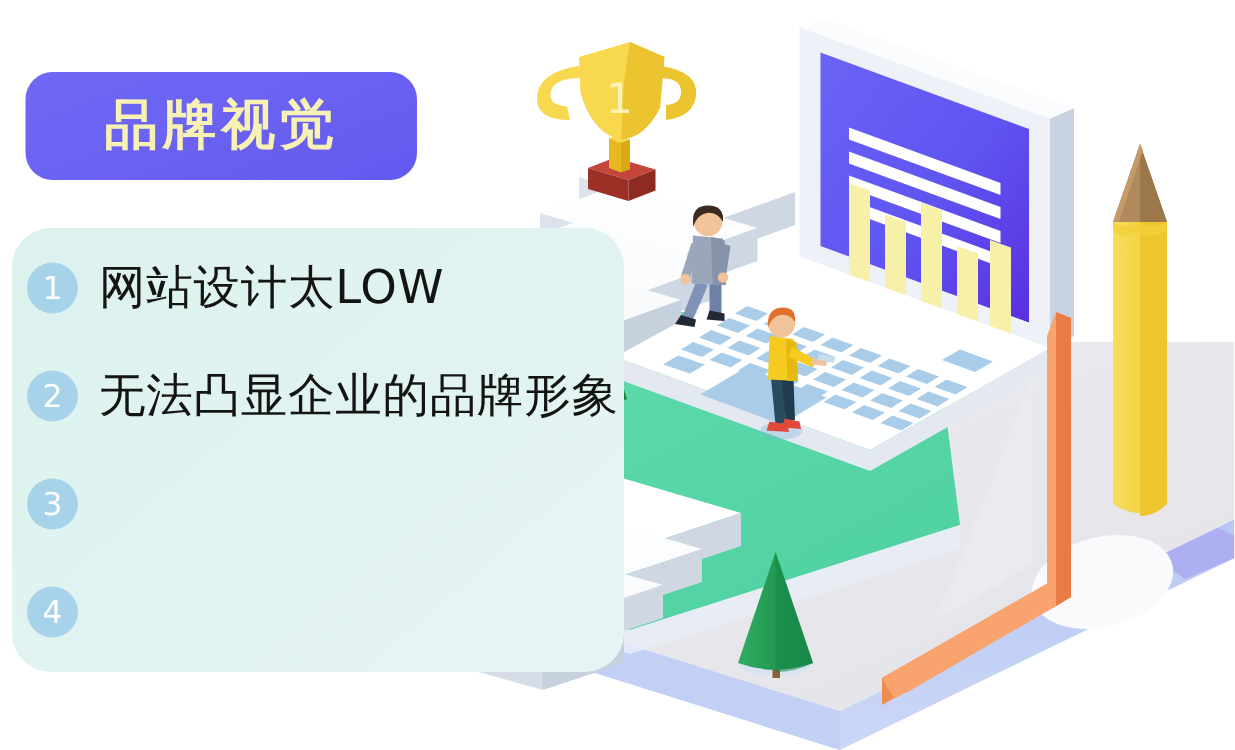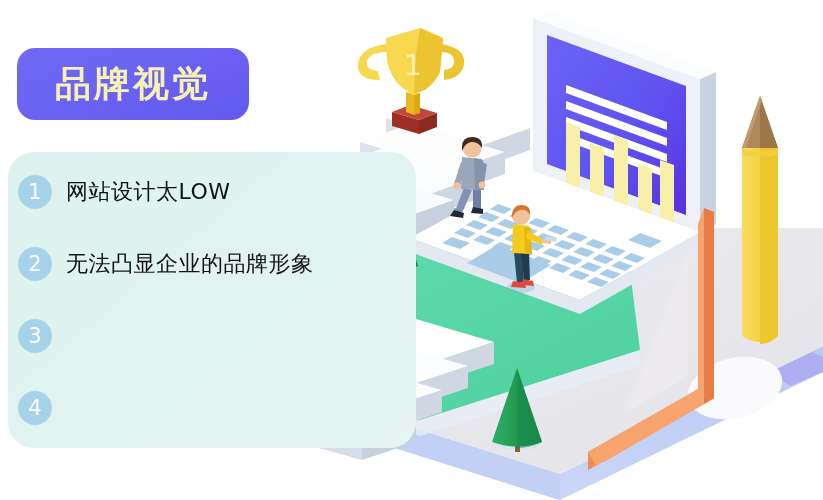--- a/index.html
+++ b/index.html
@@ -15,21 +15,21 @@
   
   .mint-panel{
     position:absolute;left:8px;top:152px;width:408px;height:296px;
     background:linear-gradient(140deg,#ddf2ee 0%,#e0f3f0 45%,#e6f5f3 100%);
     border-radius:26px;
     z-index:4;
   }
 
   
   .title-badge{
-    position:absolute;left:17px;top:48px;width:232px;height:72px;
+    position:absolute;left:17px;top:48px;width:261px;height:72px;
     background:linear-gradient(160deg,#6f69f5 0%,#6a61f2 55%,#6259ef 100%);
     border-radius:18px;
     display:flex;align-items:center;justify-content:center;
     z-index:6;
   }
   .title-badge-text{
     color:#f7f1b4;font-size:36px;font-weight:700;letter-spacing:3px;
     line-height:1;
   }
 
@@ -40,21 +40,21 @@
   }
   .bullet-num{
     width:34px;height:34px;border-radius:50%;
     background:#a7d3ea;
     color:#ffffff;font-size:21px;font-weight:400;
     display:flex;align-items:center;justify-content:center;
     flex:0 0 34px;margin-right:14px;
     font-family:"DejaVu Sans","Liberation Sans",sans-serif;
   }
   .bullet-text{
-    color:#141414;font-size:22px;font-weight:500;letter-spacing:.5px;
+    color:#141414;font-size:31px;font-weight:500;letter-spacing:.5px;
     white-space:nowrap;
   }
 
   
   .illus{position:absolute;left:0;top:0;width:823px;height:500px;z-index:2;}
   .illus svg{display:block;}
 </style>
 </head>
 <body>
 

